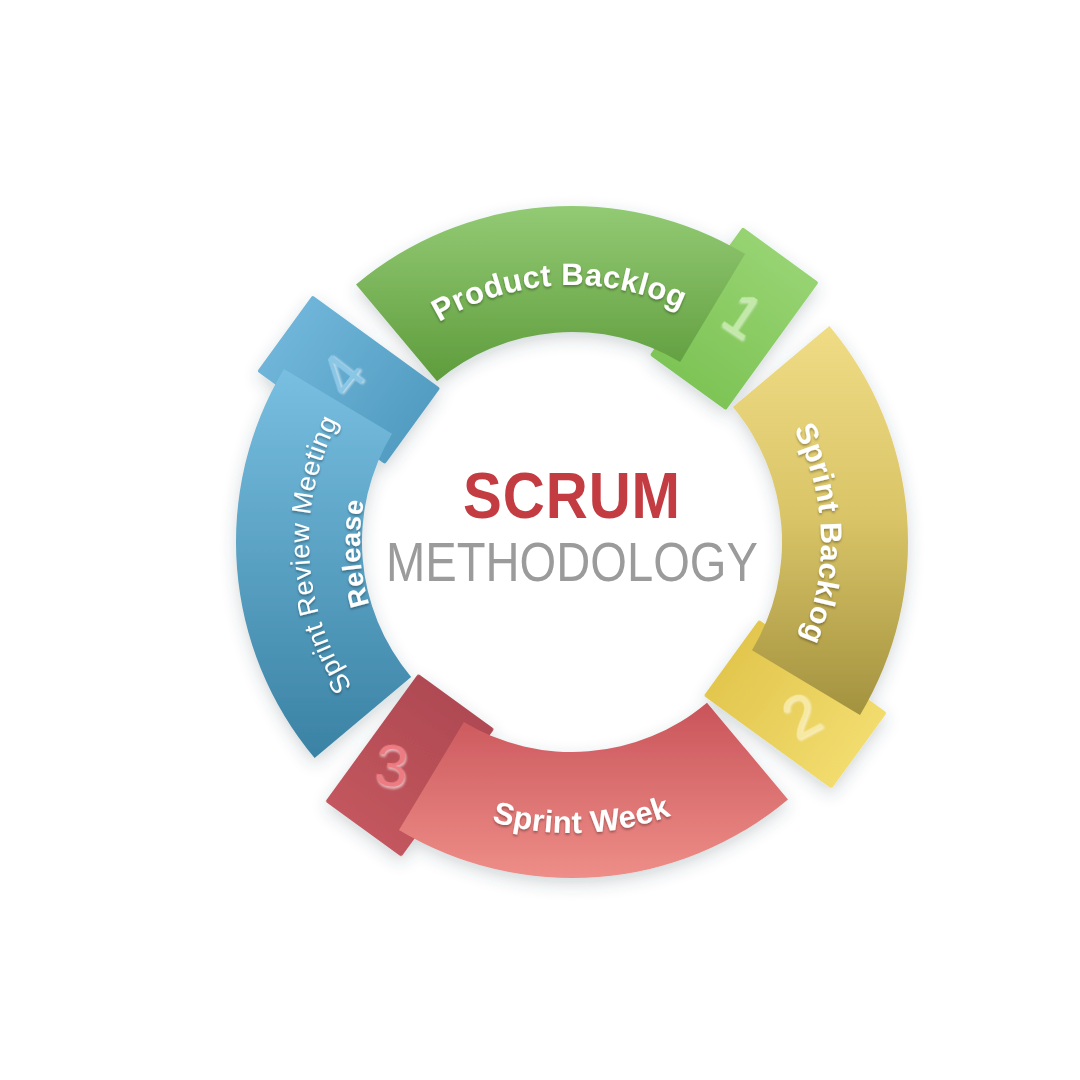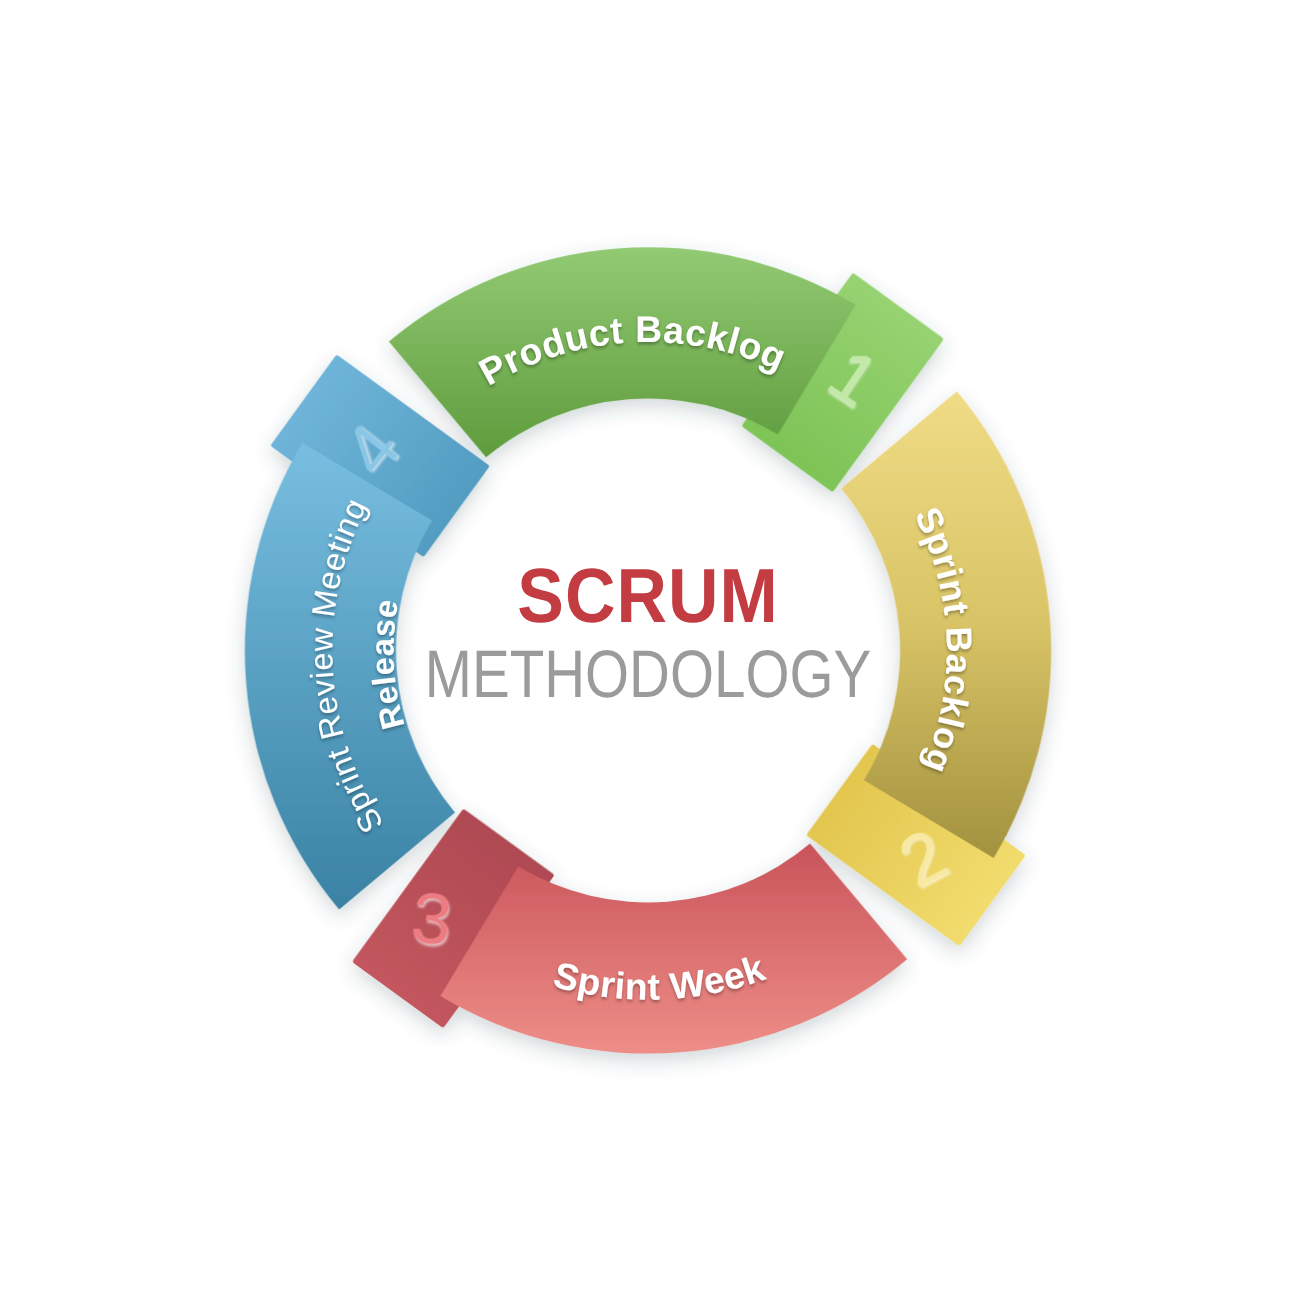--- a/index.html
+++ b/index.html
@@ -7,20 +7,21 @@
     padding: 0;
     background: #ffffff;
   }
   .stage {
     position: relative;
     width: 949px;
     height: 1080px;
     background: #ffffff;
     overflow: hidden;
     font-family: "Liberation Sans", "DejaVu Sans", sans-serif;
+    padding-left: 32px;
   }
   svg text {
     font-family: "Liberation Sans", "DejaVu Sans", sans-serif;
   }
 </style>
 </head>
 <body>
 
 <div class="stage">
   <svg id="diagram" viewBox="0 0 1080 1080" width="1080" height="1080">

